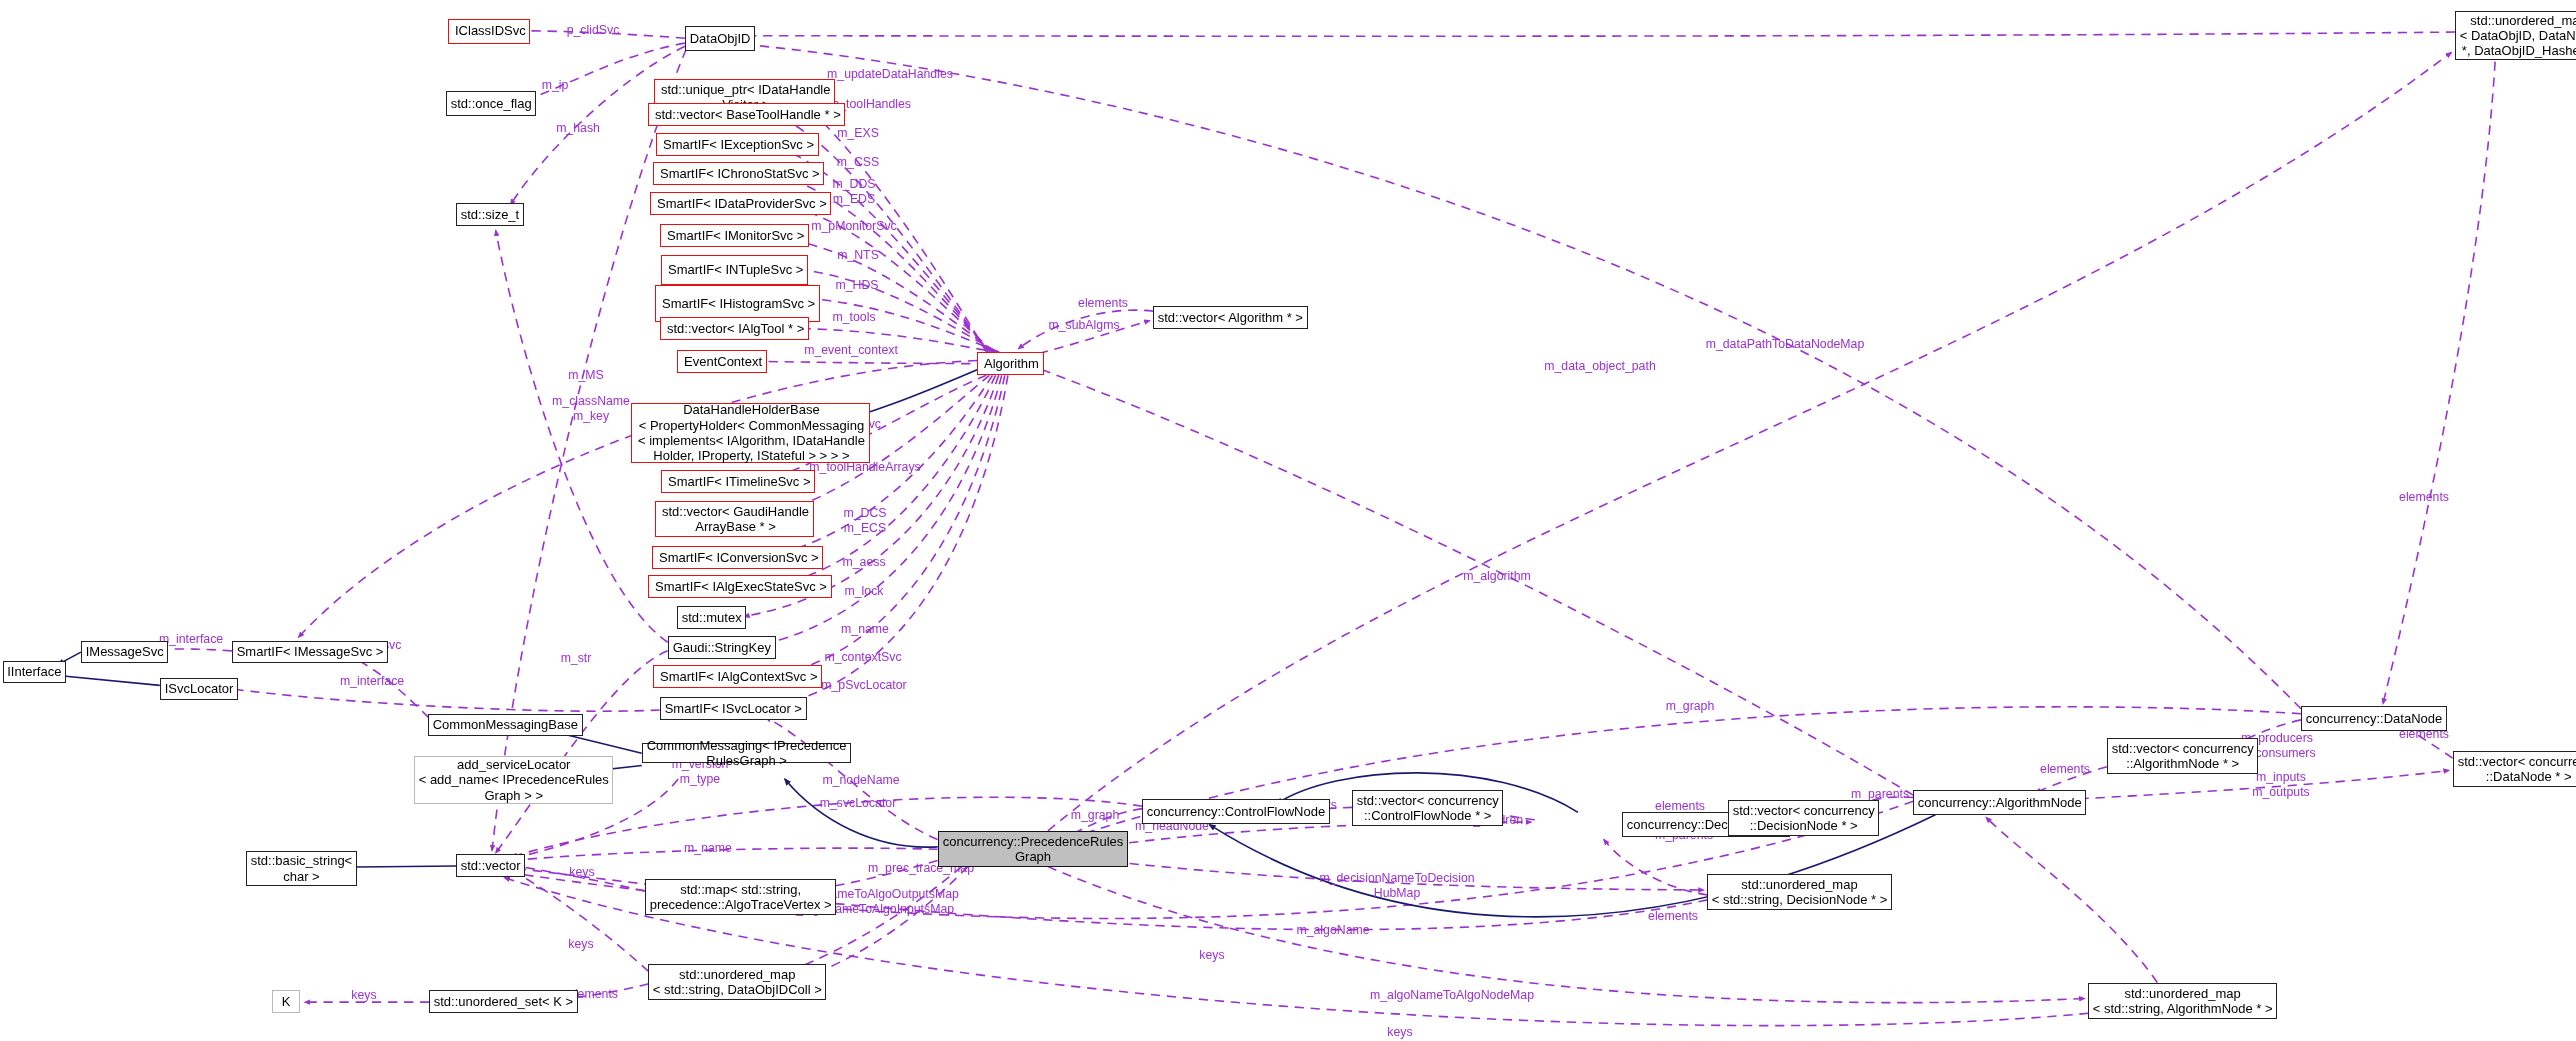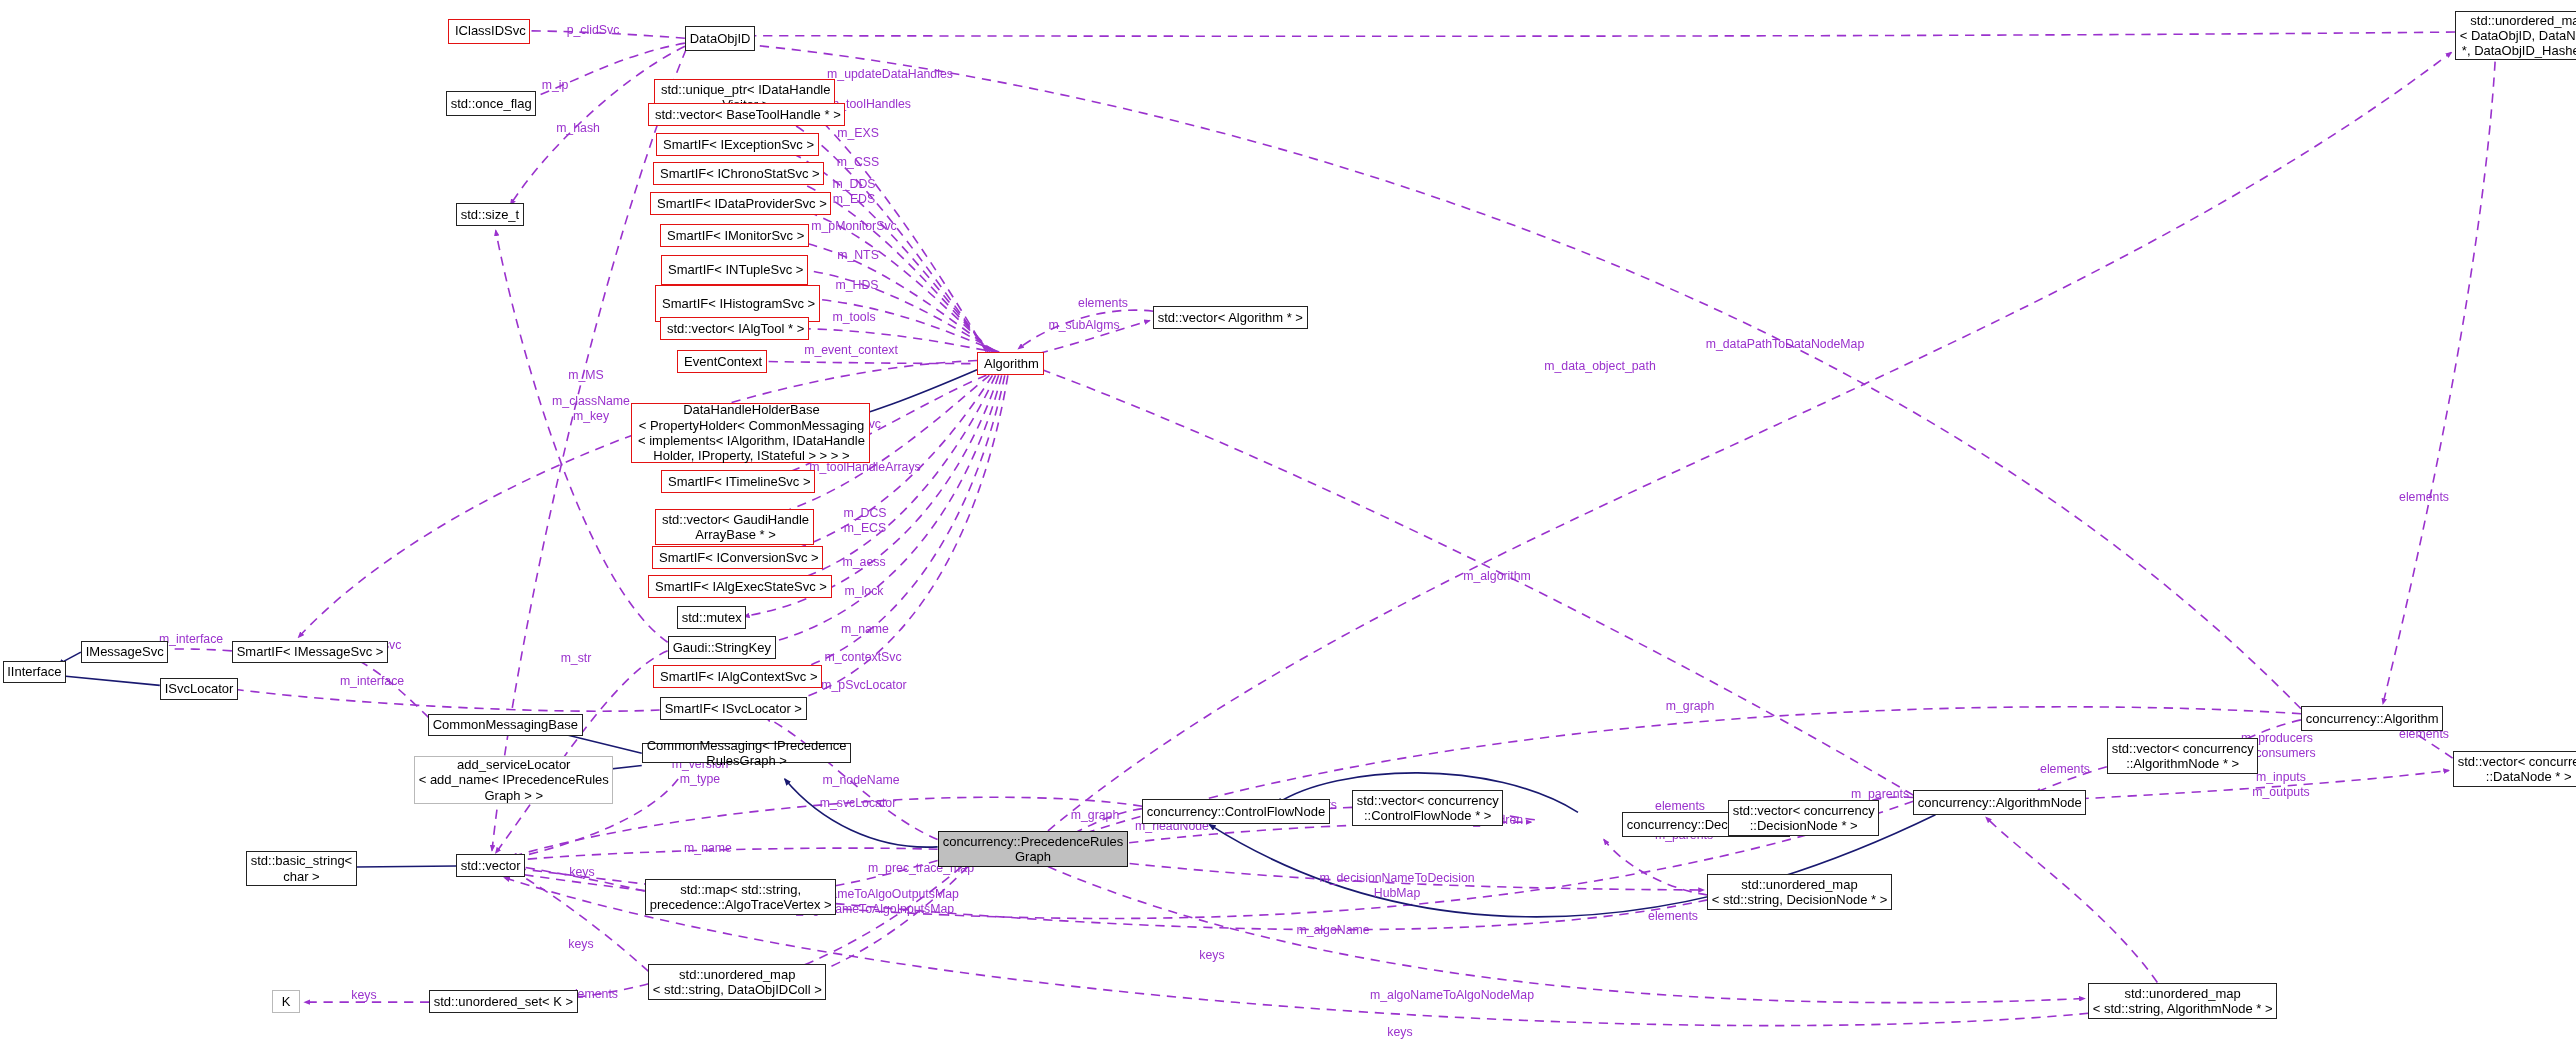--- a/index.html
+++ b/index.html
@@ -193,21 +193,21 @@
       </div>
       <div class="node red" style="left: 631px; top: 403px; min-width: 181px; height: 60px;">
         <div>DataHandleHolderBase</div>
         <div>&lt; PropertyHolder&lt; CommonMessaging</div>
         <div>&lt; implements&lt; IAlgorithm, IDataHandle</div>
         <div>Holder, IProperty, IStateful &gt; &gt; &gt; &gt;</div>
       </div>
       <div class="node red" style="left: 661px; top: 470px; min-width: 100px; height: 23.4px;">
         <div>SmartIF&lt; ITimelineSvc &gt;</div>
       </div>
-      <div class="node red" style="left: 655px; top: 501px; min-width: 111px; height: 36px; margin-top: 8px;">
+      <div class="node red" style="left: 655px; top: 501px; min-width: 111px; height: 36px;">
         <div>std::vector&lt; GaudiHandle</div>
         <div>ArrayBase * &gt;</div>
       </div>
       <div class="node red" style="left: 652px; top: 546px; min-width: 116px; height: 23.4px;">
         <div>SmartIF&lt; IConversionSvc &gt;</div>
       </div>
       <div class="node red" style="left: 648px; top: 575px; min-width: 123px; height: 23.4px;">
         <div>SmartIF&lt; IAlgExecStateSvc &gt;</div>
       </div>
       <div class="node black" style="left: 677px; top: 606px; min-width: 63px; height: 23.4px;">
@@ -248,21 +248,21 @@
         <div>::DecisionNode * &gt;</div>
       </div>
       <div class="node black" style="left: 1913px; top: 790px; min-width: 118px; height: 25px;">
         <div>concurrency::AlgorithmNode</div>
       </div>
       <div class="node black" style="left: 2107px; top: 738px; min-width: 106px; height: 36px;">
         <div>std::vector&lt; concurrency</div>
         <div>::AlgorithmNode * &gt;</div>
       </div>
       <div class="node black" style="left: 2301px; top: 706px; min-width: 95px; height: 25px;">
-        <div>concurrency::Algorithm</div>
+        <div>concurrency::DataNode</div>
       </div>
       <div class="node black" style="left: 2453px; top: 751px; min-width: 97px; height: 36px;">
         <div>std::vector&lt; concurrency</div>
         <div>::DataNode * &gt;</div>
       </div>
       <div class="node black" style="left: 2455px; top: 11px; min-width: 118px; height: 49px;">
         <div>std::unordered_map</div>
         <div>&lt; DataObjID, DataNode</div>
         <div>*, DataObjID_Hasher &gt;</div>
       </div>

